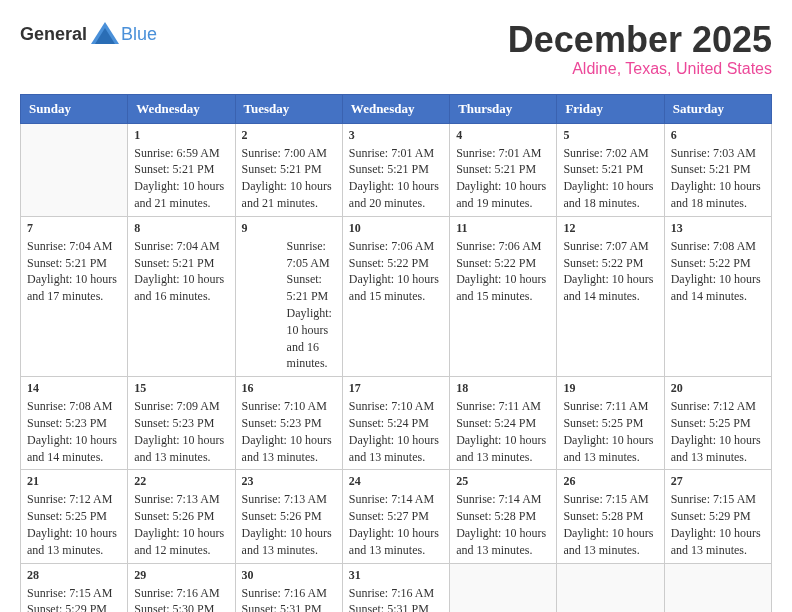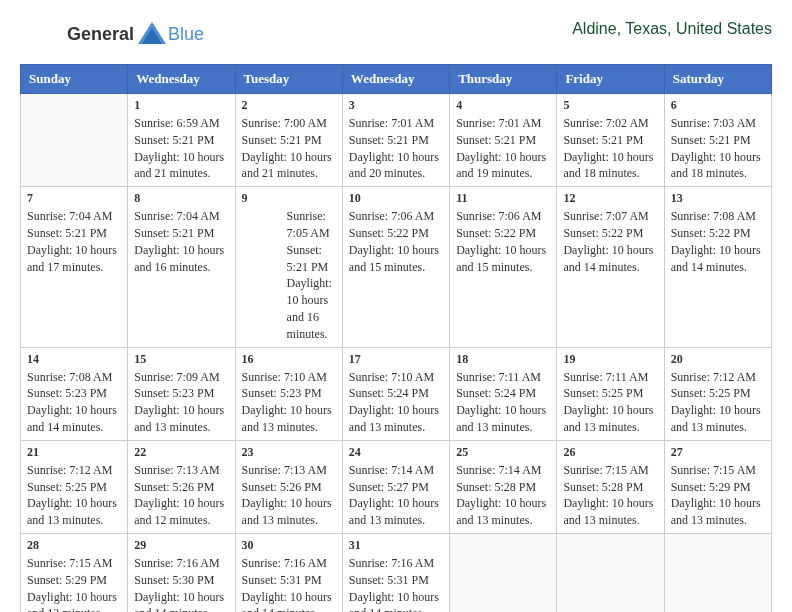--- a/index.html
+++ b/index.html
@@ -8,21 +8,20 @@
       background: #fff;
       width: 792px;
       min-height: 612px;
       padding: 20px;
     }
     .header {
       display: flex;
       justify-content: space-between;
       align-items: flex-start;
       margin-bottom: 16px;
-      margin-left: 47px;
     }
     .logo {
       display: flex;
       align-items: center;
     }
     .logo-text-general {
       font-size: 18px;
       font-weight: bold;
       color: #333;
     }
@@ -40,21 +39,21 @@
       text-align: right;
     }
     .month-title {
       font-size: 36px;
       font-weight: bold;
       color: #333;
       line-height: 1.1;
     }
     .location-title {
       font-size: 16px;
-      color: #14532d;
+      color: #ec4899;
     }
     .calendar {
       width: 100%;
       border-collapse: collapse;
       border: 1px solid #ccc;
       font-family: Liberation Serif, serif;
     }
     .calendar th {
       background-color: #4472c4;
       color: #fff;
@@ -98,20 +97,21 @@
 <div class="header">
   <div class="logo">
     <span class="logo-text-general">General</span>
     <svg class="logo-icon" viewBox="0 0 32 28" xmlns="http://www.w3.org/2000/svg">
       <polygon points="16,2 30,24 2,24" fill="#4a90d9"></polygon>
       <polygon points="16,8 26,24 6,24" fill="#2a6db5"></polygon>
     </svg>
     <span class="logo-text-blue">Blue</span>
   </div>
   <div class="title-block">
+    <div class="month-title">December 2025</div>
     <div class="location-title">Aldine, Texas, United States</div>
   </div>
 </div>
 
 <table class="calendar">
   <thead>
     <tr>
     <th>Sunday</th>
         <th>Wednesday</th>
         <th>Tuesday</th>

